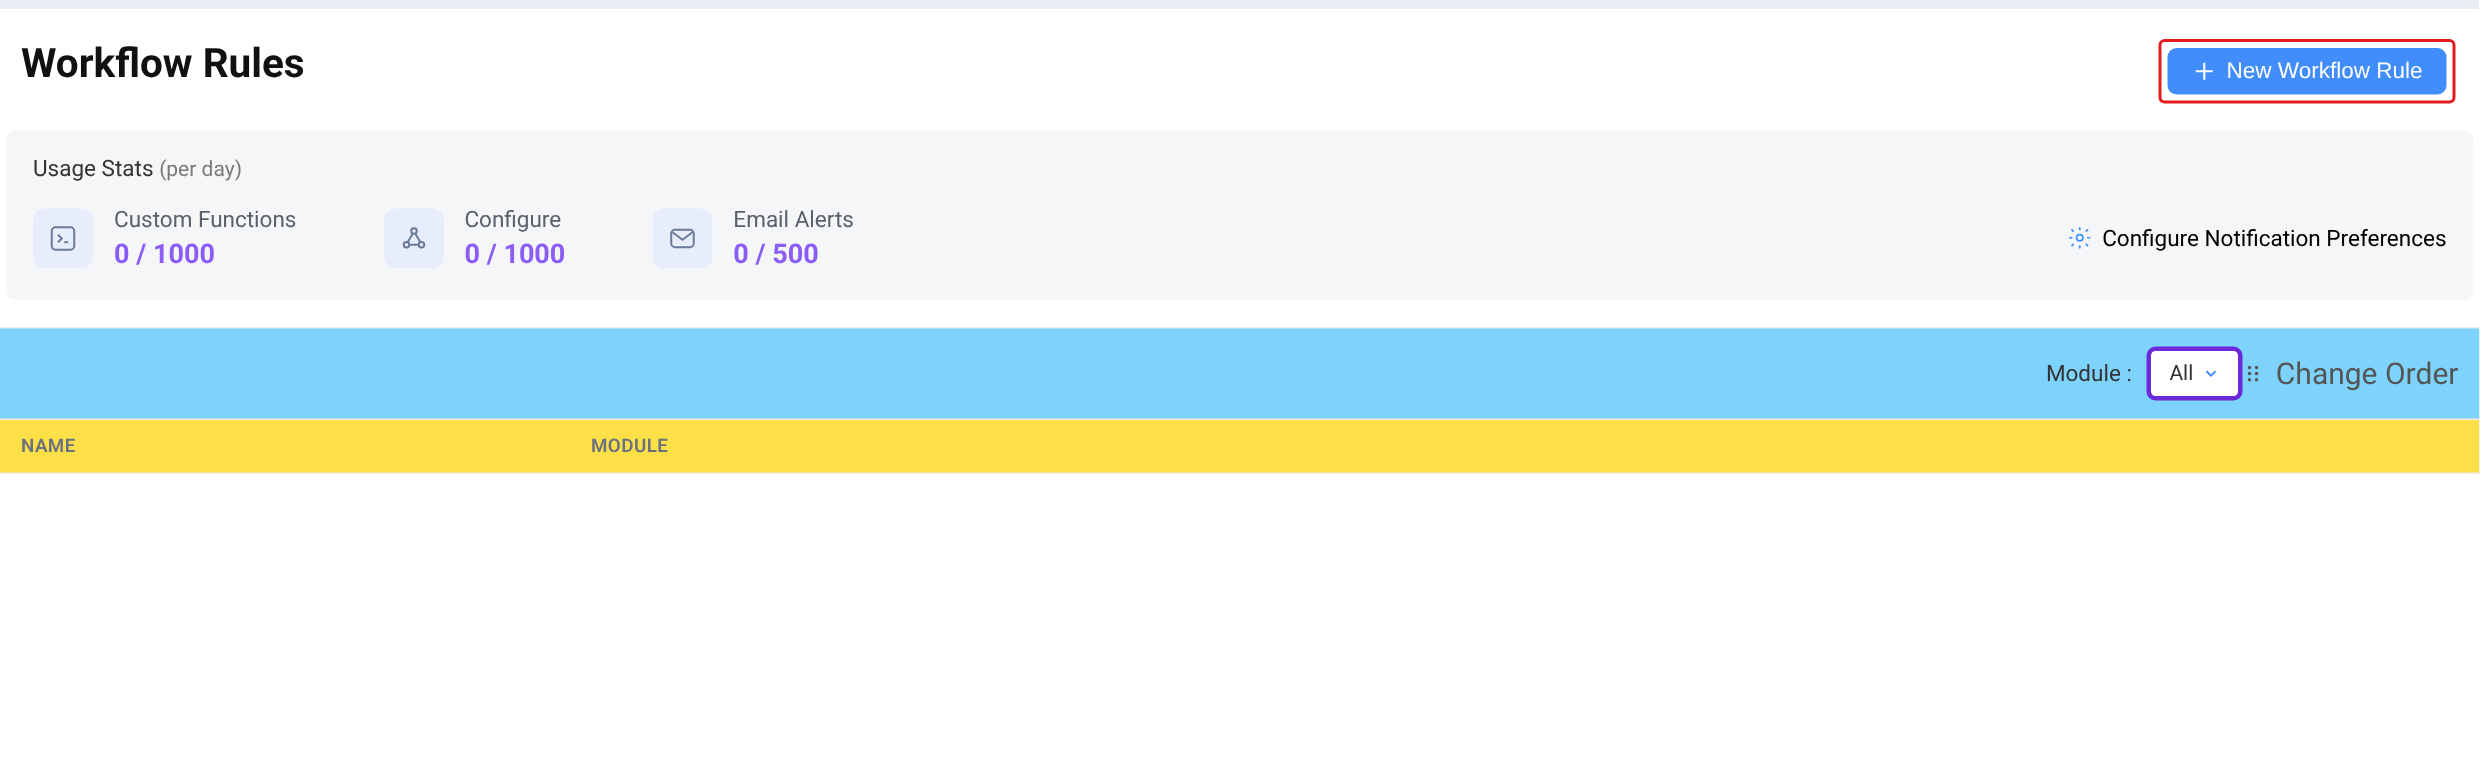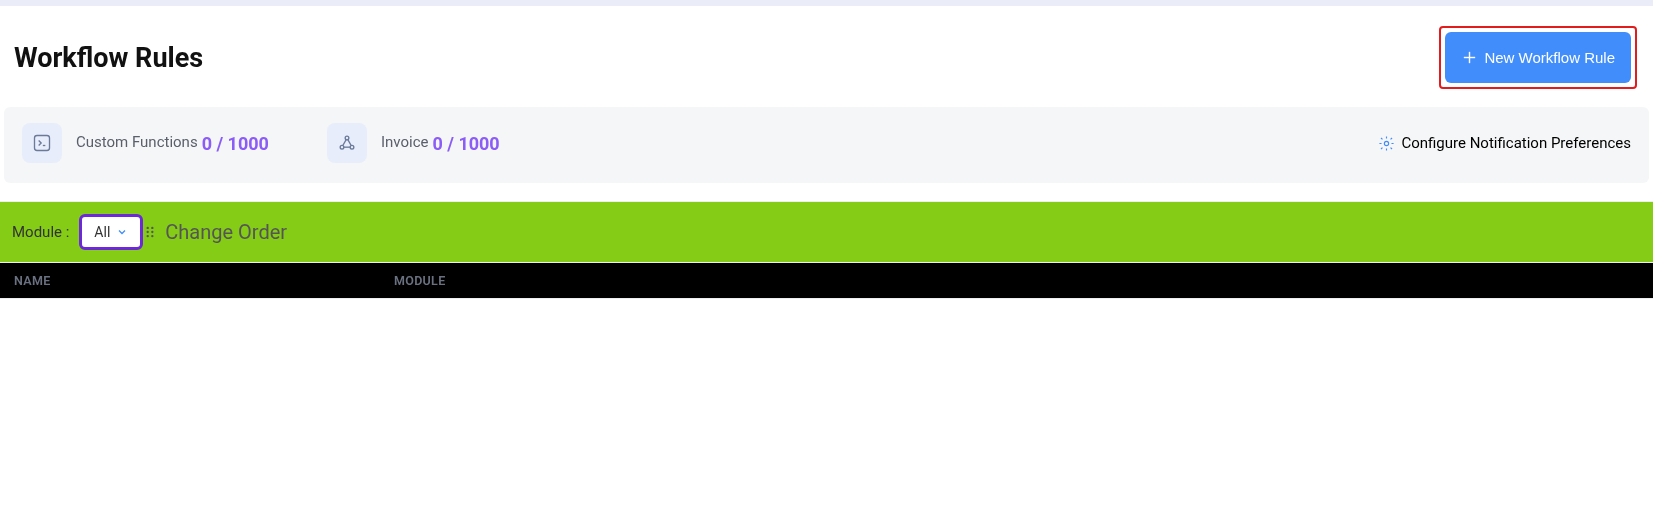--- a/index.html
+++ b/index.html
@@ -12,21 +12,20 @@
     background: #fff;
     color: #1a1a1a;
     width: 1653px;
   }
   .top-strip {
     height: 6px;
     background: #eaedf7;
   }
   .header-row {
     display: flex;
-    align-items: center;
     justify-content: space-between;
     padding: 20px 16px 18px 14px;
   }
   .page-title {
     font-size: 27px;
     font-weight: 700;
     color: #111;
   }
   .new-btn-wrap {
     border: 2px solid #e21c1c;
@@ -34,21 +33,21 @@
     border-radius: 4px;
   }
   .new-btn {
     display: inline-flex;
     align-items: center;
     gap: 6px;
     background: #408dfb;
     color: #fff;
     border: none;
     border-radius: 6px;
-    padding: 17px 16px;
+    padding: 7px 16px;
     font-size: 15px;
     font-weight: 500;
     cursor: pointer;
   }
   .new-btn svg {
     width: 17px;
     height: 17px;
     stroke: #fff;
     stroke-width: 2;
     fill: none;
@@ -93,20 +92,21 @@
   }
   .stat-icon svg {
     width: 20px;
     height: 20px;
     stroke: #6b7a99;
     stroke-width: 1.6;
     fill: none;
   }
   .stat-texts {
     display: flex;
+    flex-direction: column;
     gap: 4px;
   }
   .stat-label {
     font-size: 15px;
     color: #5a5f6b;
   }
   .stat-value {
     font-size: 18px;
     font-weight: 700;
     color: #8b5cf6;
@@ -123,25 +123,25 @@
   .config-link svg {
     width: 17px;
     height: 17px;
     stroke: #408dfb;
     stroke-width: 1.6;
     fill: none;
   }
   .filter-row {
     display: flex;
     align-items: center;
-    justify-content: flex-start;
-    background: #84cc16;
+    justify-content: flex-end;
+    background: #7dd3fc;
     border-top: 1px solid #eceef1;
     border-bottom: 1px solid #eceef1;
-    padding: 12px 25px 12px 12px;
+    padding: 12px 14px 12px 12px;
   }
   .module-filter {
     display: flex;
     align-items: center;
     gap: 10px;
     font-size: 15px;
     color: #333;
   }
   .module-select {
     display: inline-flex;
@@ -172,21 +172,21 @@
   .change-order svg {
     width: 14px;
     height: 14px;
     fill: #555;
   }
   .table {
     width: 100%;
   }
   .thead-row {
     display: flex;
-    background: #000000;
+    background: #fde047;
     border-bottom: 1px solid #eceef1;
     padding: 10px 14px;
   }
   .th {
     font-size: 12.5px;
     font-weight: 600;
     color: #6a7180;
     letter-spacing: 0.3px;
   }
   .col-name { width: 380px; }
@@ -222,20 +222,24 @@
       <svg viewBox="0 0 24 24">
           <line x1="12" y1="4" x2="12" y2="20"></line>
           <line x1="4" y1="12" x2="20" y2="12"></line>
         </svg>
       <span>New Workflow Rule</span>
     </button>
   </div>
 </div>
 
 <div class="usage-panel">
+  <div class="usage-title">
+    <span>Usage Stats</span>
+    <span class="perday">(per day)</span>
+  </div>
   <div class="usage-body">
     <div class="usage-stats">
 
       <div class="stat">
         <div class="stat-icon">
           <svg viewBox="0 0 24 24">
               <rect x="3" y="3" width="18" height="18" rx="3"></rect>
               <polyline points="8,9 11,12 8,15"></polyline>
               <line x1="13" y1="15" x2="16" y2="15"></line>
             </svg>
@@ -251,25 +255,37 @@
           <svg viewBox="0 0 24 24">
               <circle cx="12" cy="6" r="2.2"></circle>
               <circle cx="6" cy="17" r="2.2"></circle>
               <circle cx="18" cy="17" r="2.2"></circle>
               <path d="M11 8 L7 15"></path>
               <path d="M13 8 L17 15"></path>
               <path d="M8 17 L16 17"></path>
             </svg>
         </div>
         <div class="stat-texts">
-          <div class="stat-label">Invoice</div>
+          <div class="stat-label">Configure</div>
           <div class="stat-value">0 / 1000</div>
         </div>
       </div>
 
+      <div class="stat">
+        <div class="stat-icon">
+          <svg viewBox="0 0 24 24">
+              <rect x="3" y="5" width="18" height="14" rx="3"></rect>
+              <polyline points="4,7 12,13 20,7"></polyline>
+            </svg>
+        </div>
+        <div class="stat-texts">
+          <div class="stat-label">Email Alerts</div>
+          <div class="stat-value">0 / 500</div>
+        </div>
+      </div>
 
     </div>
     <a class="config-link">
       <svg viewBox="0 0 24 24">
           <circle cx="12" cy="12" r="3"></circle>
           <path d="M12 2v3M12 19v3M4.2 4.2l2.1 2.1M17.7 17.7l2.1 2.1M2 12h3M19 12h3M4.2 19.8l2.1-2.1M17.7 6.3l2.1-2.1"></path>
         </svg>
       <span>Configure Notification Preferences</span>
     </a>
   </div>

